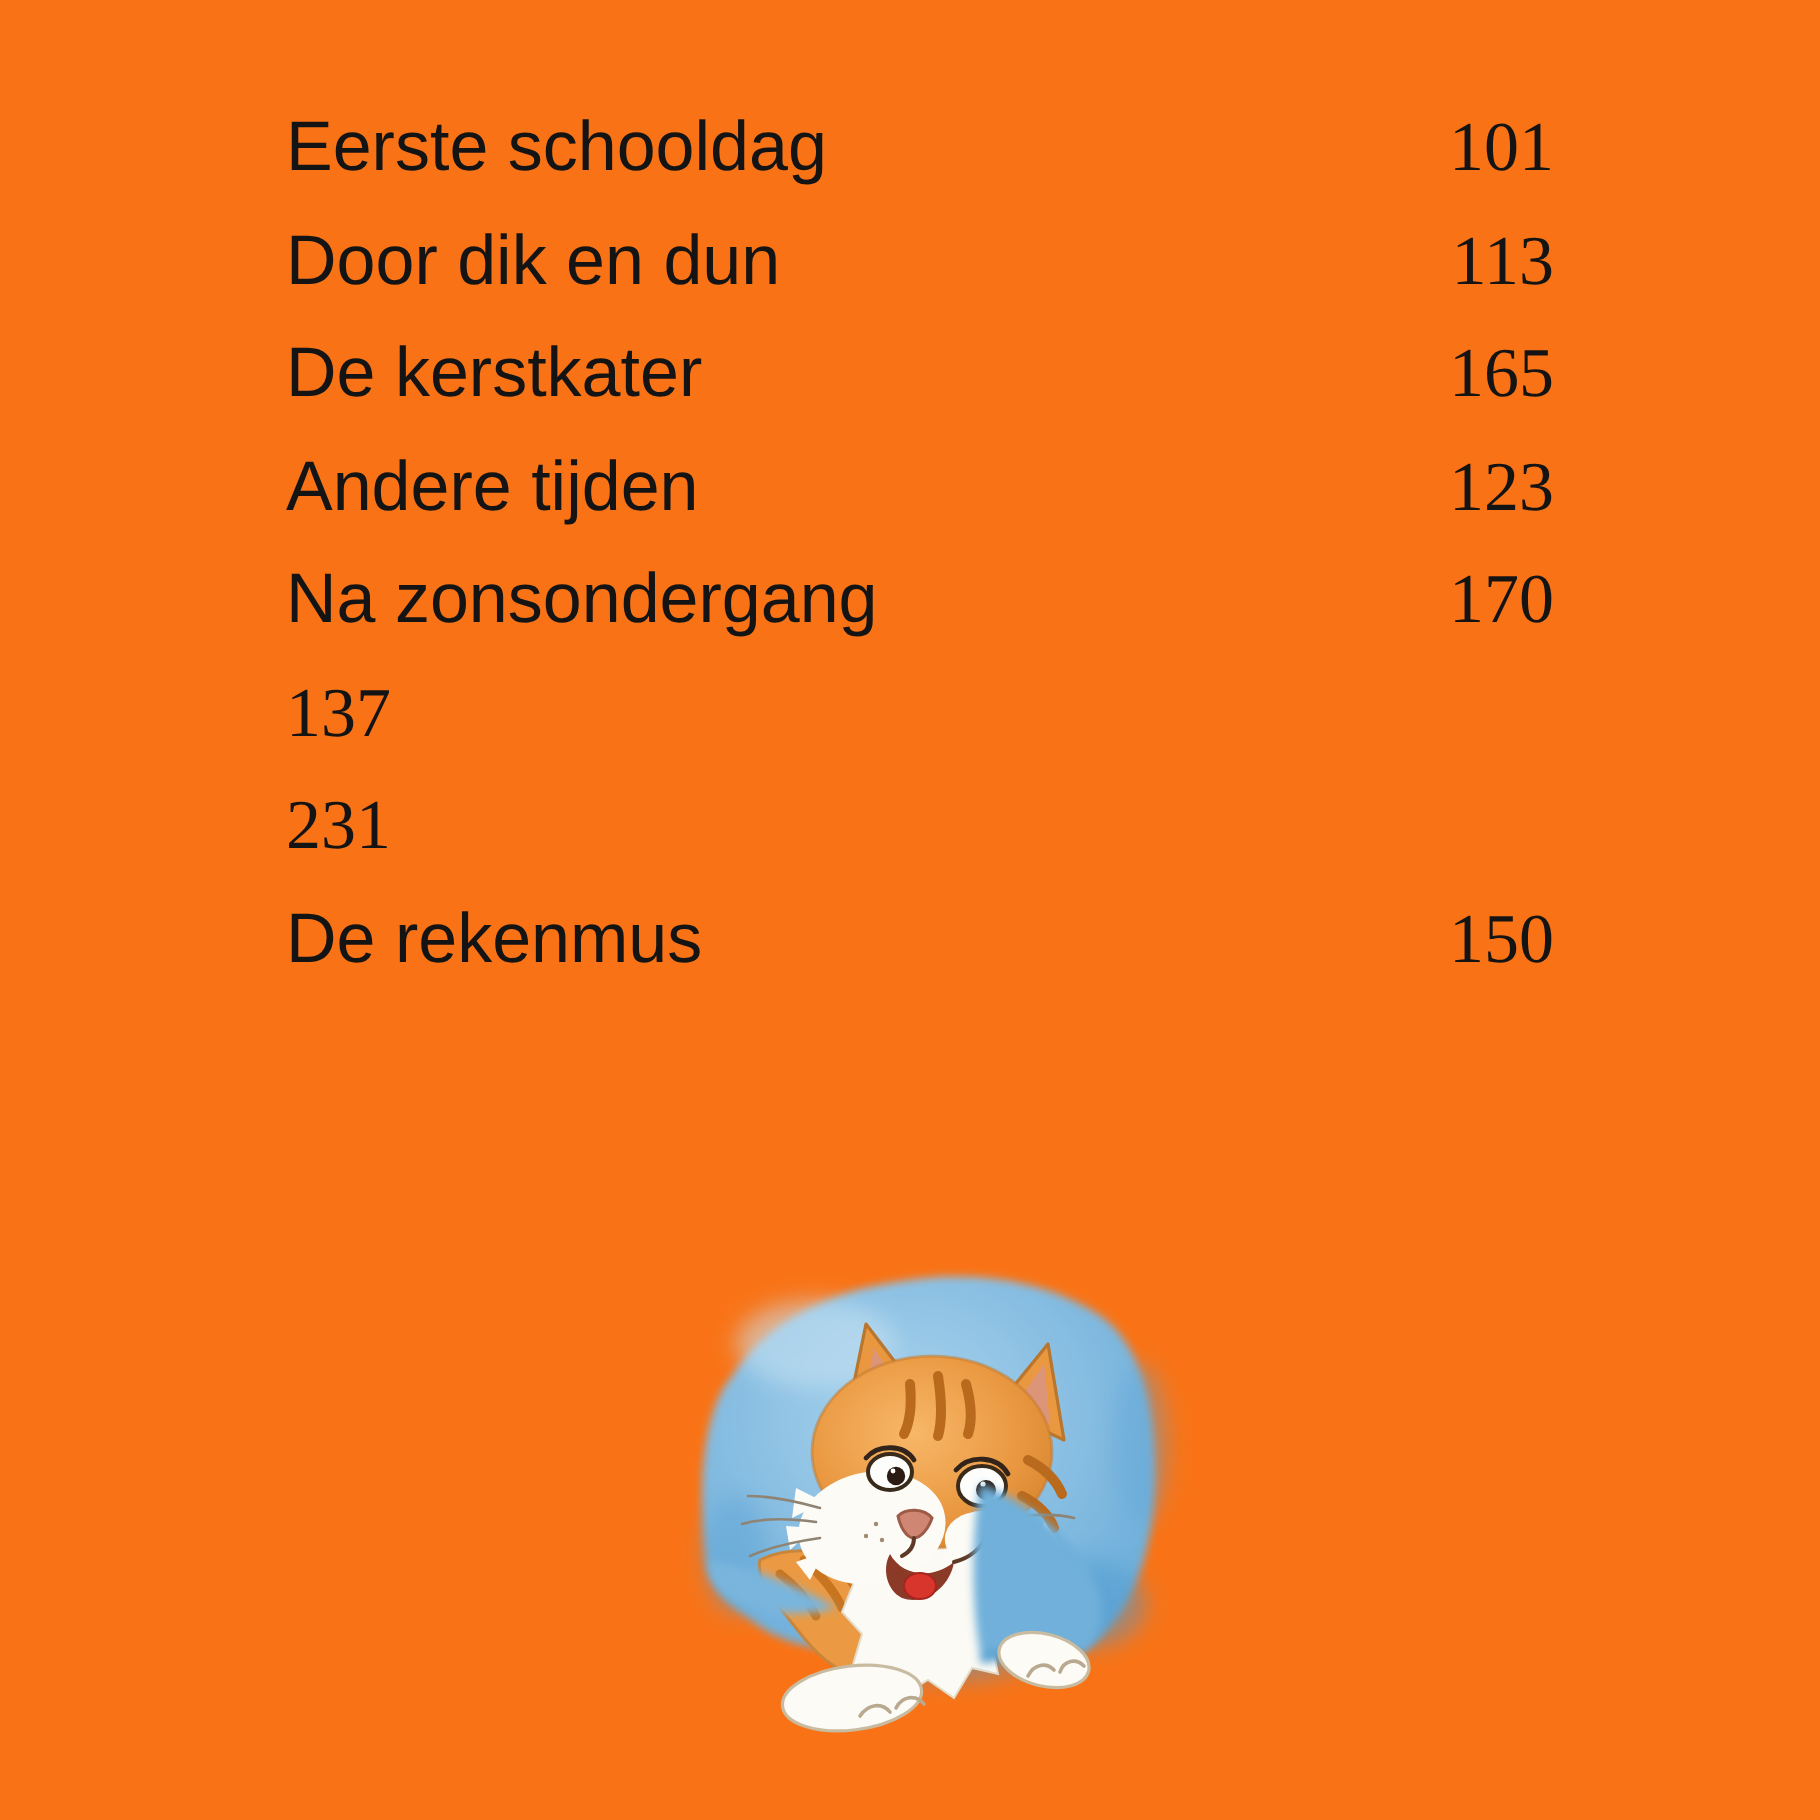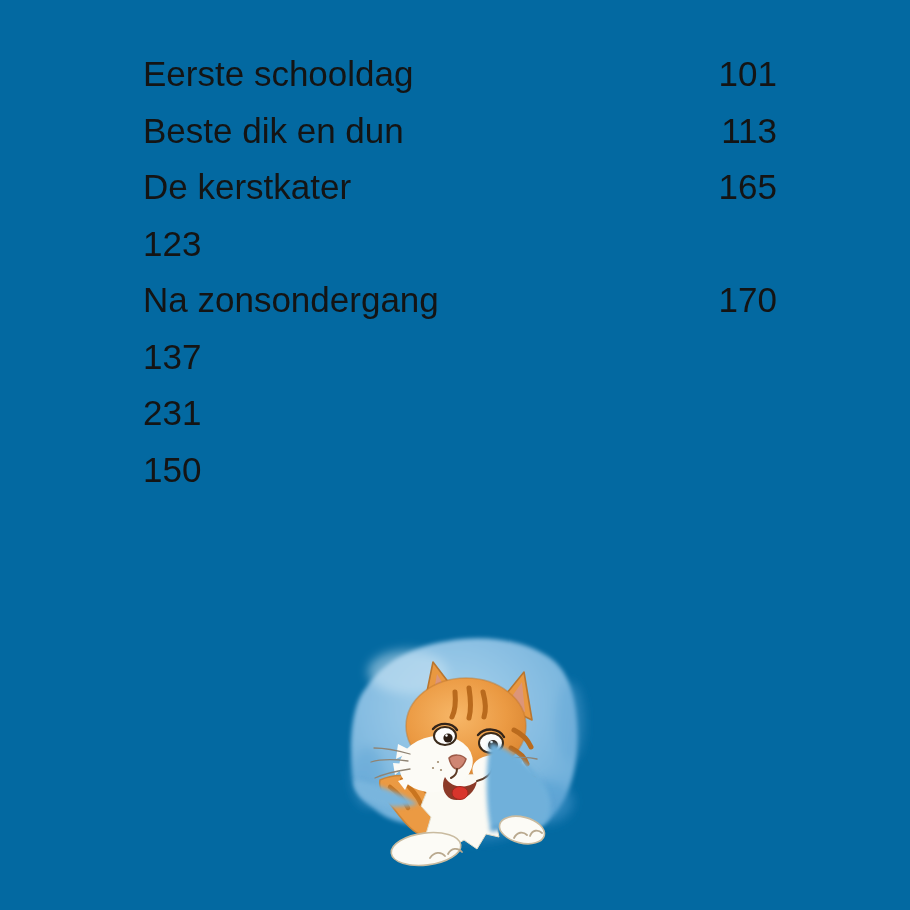--- a/index.html
+++ b/index.html
@@ -4,21 +4,21 @@
 <style>
   html, body {
     margin: 0;
     padding: 0;
     background: #ffffff;
   }
   .page {
     position: relative;
     width: 910px;
     height: 910px;
-    background: #0369a1;
+    background: #f97316;
     overflow: hidden;
     font-family: "Liberation Sans", sans-serif;
   }
   .toc {
     position: absolute;
     left: 143px;
     top: 46px;
     width: 634px; 
   }
   .toc-row {
@@ -28,20 +28,21 @@
     height: 56.5px;
     font-size: 35px;
     color: #141414;
   }
   .toc-title {
     white-space: nowrap;
   }
   .toc-page {
     text-align: right;
     white-space: nowrap;
+    font-family: Liberation Serif, serif;
   }
   .illustration {
     position: absolute;
     left: 338px;
     top: 612px;
     width: 275px;
     height: 290px;
   }
   .illustration svg {
     display: block;
@@ -53,41 +54,43 @@
 <body>
 
 <div class="page">
 
   <div class="toc">
     <div class="toc-row">
       <span class="toc-title">Eerste schooldag</span>
       <span class="toc-page">101</span>
     </div>
     <div class="toc-row">
-      <span class="toc-title">Beste dik en dun</span>
+      <span class="toc-title">Door dik en dun</span>
       <span class="toc-page">113</span>
     </div>
     <div class="toc-row">
       <span class="toc-title">De kerstkater</span>
       <span class="toc-page">165</span>
     </div>
     <div class="toc-row">
+      <span class="toc-title">Andere tijden</span>
       <span class="toc-page">123</span>
     </div>
     <div class="toc-row">
       <span class="toc-title">Na zonsondergang</span>
       <span class="toc-page">170</span>
     </div>
     <div class="toc-row">
       <span class="toc-page">137</span>
     </div>
     <div class="toc-row">
       <span class="toc-page">231</span>
     </div>
     <div class="toc-row">
+      <span class="toc-title">De rekenmus</span>
       <span class="toc-page">150</span>
     </div>
   </div>
 
   <div class="illustration">
     <svg viewBox="0 0 275 290" xmlns="http://www.w3.org/2000/svg">
       <defs>
         <filter id="soft" x="-20%" y="-20%" width="140%" height="140%">
           <feGaussianBlur stdDeviation="2.2"></feGaussianBlur>
         </filter>

